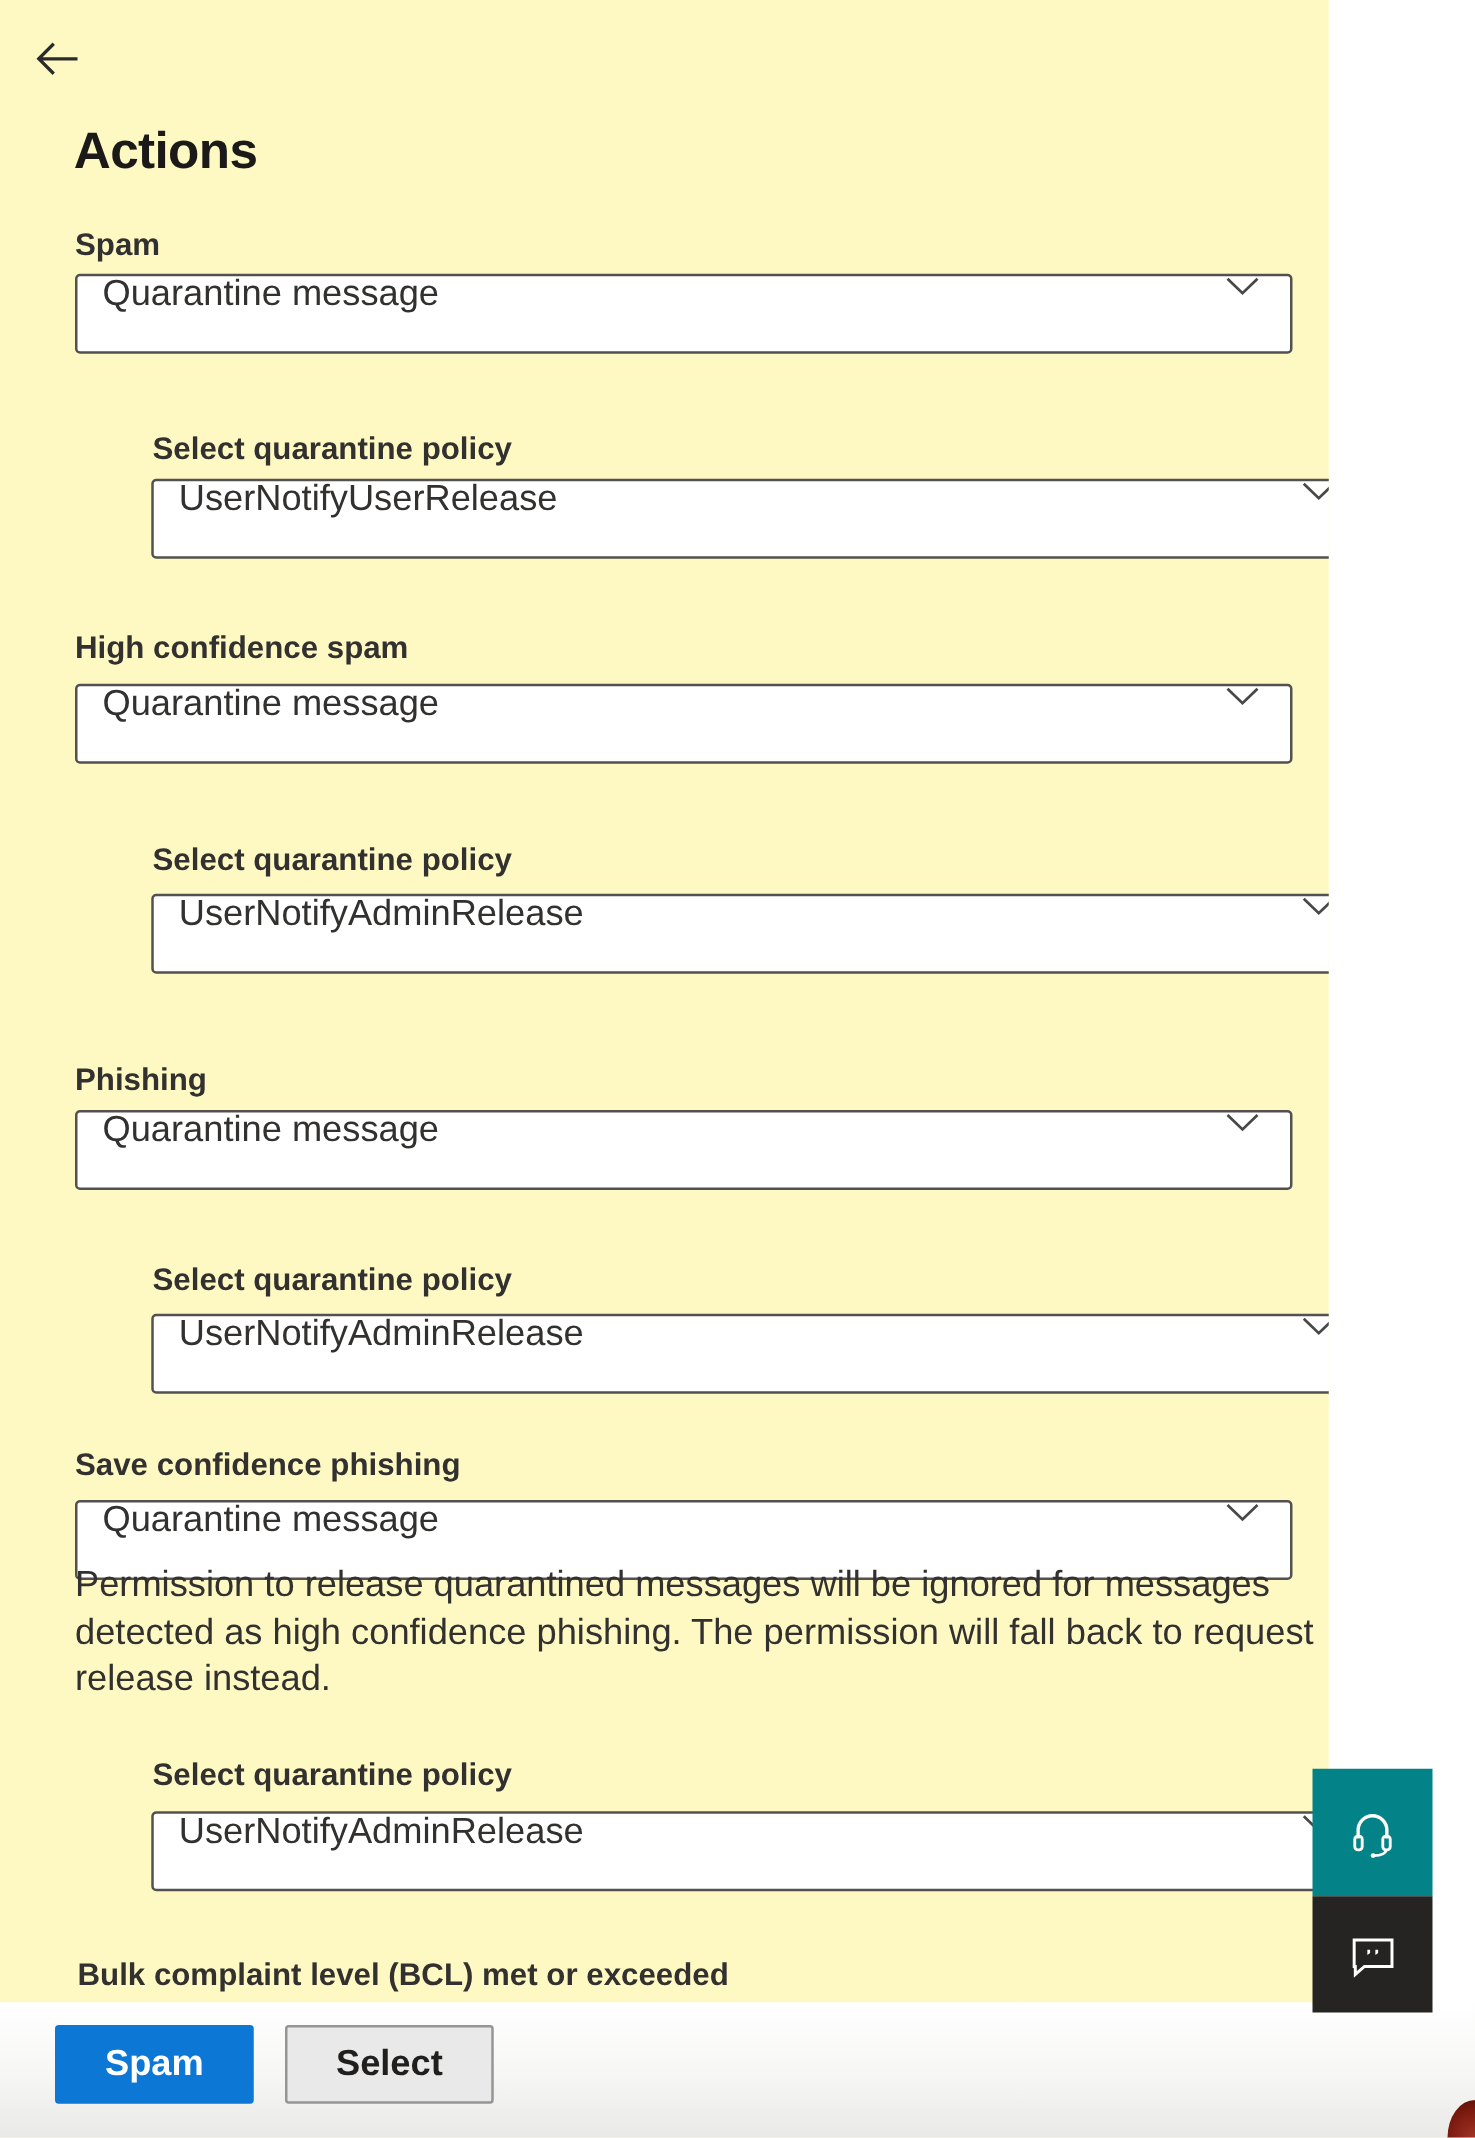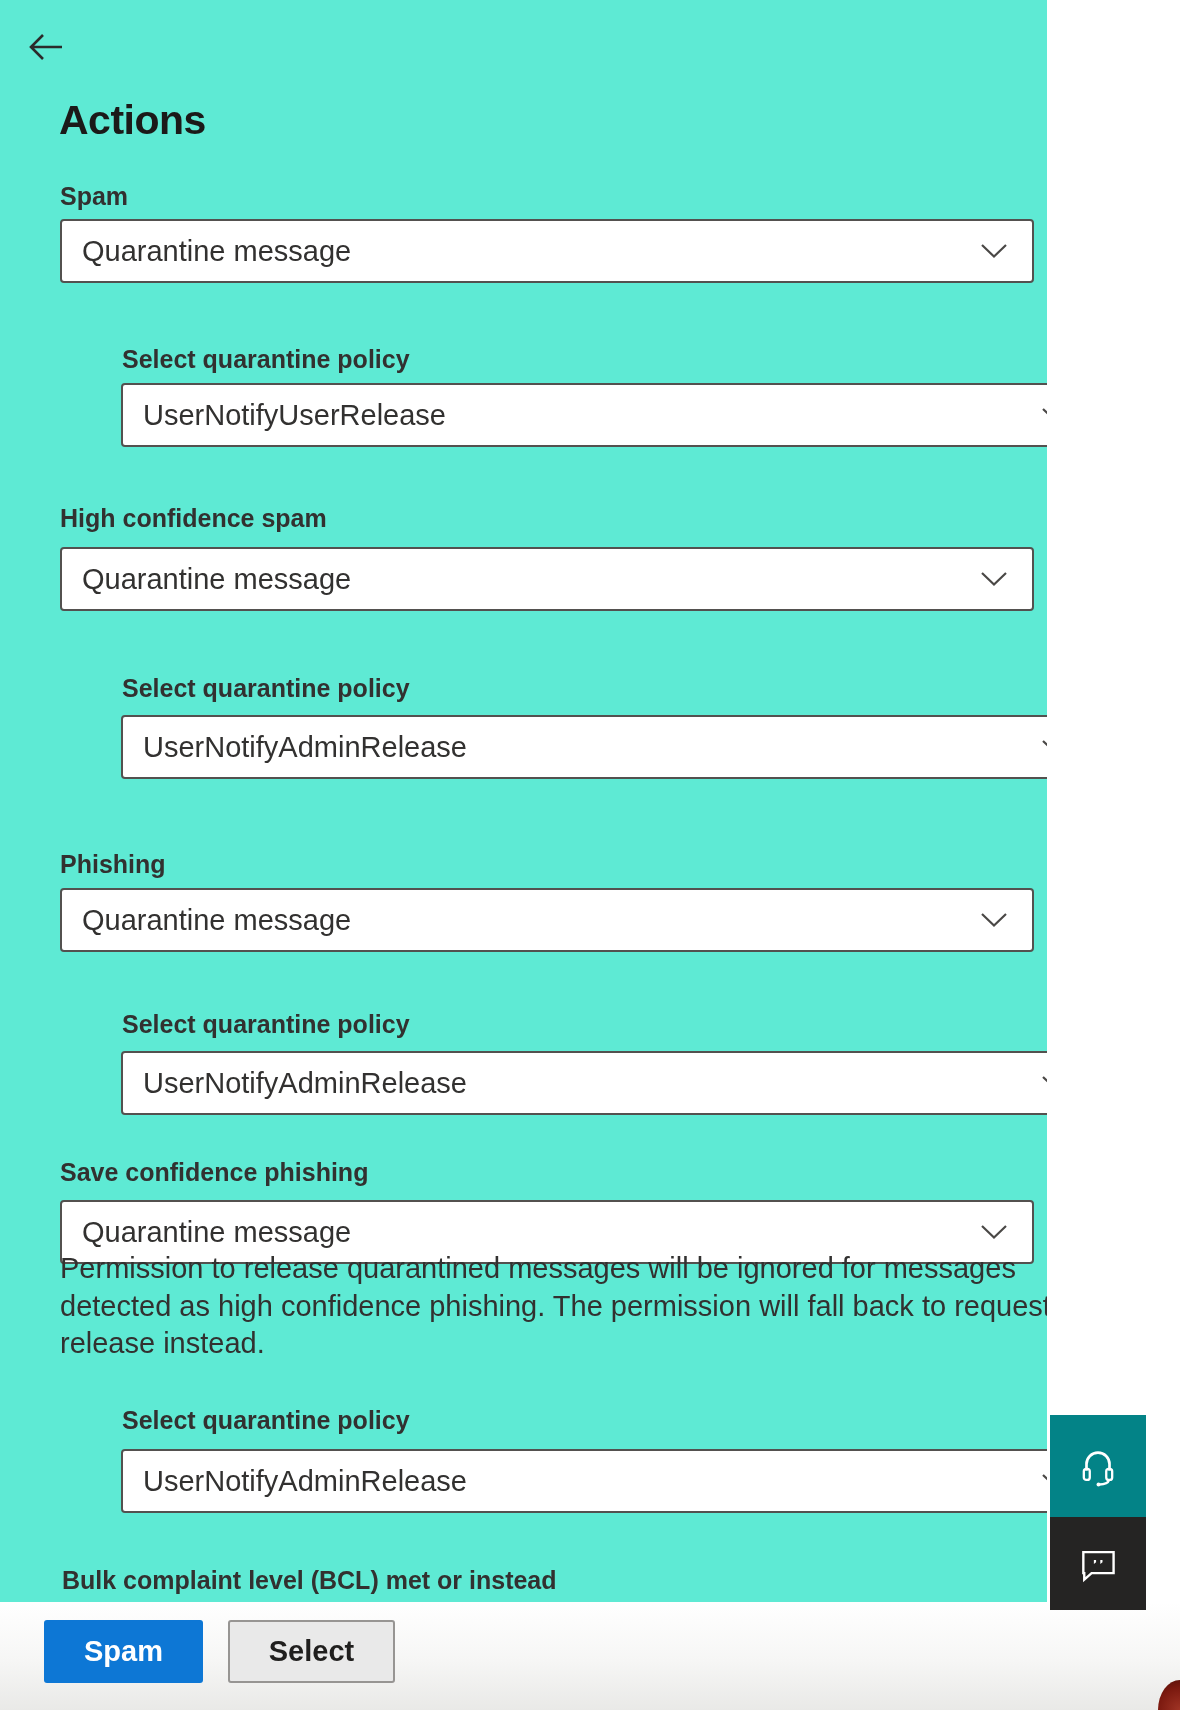--- a/index.html
+++ b/index.html
@@ -6,40 +6,40 @@
   body{
     position:relative;
     width:1180px;height:1710px;
     background:#ffffff;
     font-family:"Liberation Sans", sans-serif;
     color:#323130;
     overflow:hidden;
   }
   .content{
     position:absolute;left:0;top:0;width:1047px;height:1602px;
-    overflow:hidden;background:#5eead4;
+    overflow:hidden;background:#fef9c3;padding-left:16px;
   }
   .icon-btn{position:absolute;background:none;border:none;padding:0;cursor:pointer;line-height:0;}
   #back-btn{left:26px;top:27px;width:40px;height:40px;}
   #close-btn{left:1116px;top:32px;width:34px;height:34px;}
   h1#page-title{
     position:absolute;left:59px;top:98px;margin:0;
     font-size:41px;font-weight:700;color:#1b1a19;line-height:1.1;
     letter-spacing:-0.5px;
   }
   .field-label{
     position:absolute;left:60px;
     font-size:25px;font-weight:600;color:#323130;line-height:1.15;
     white-space:nowrap;
   }
   .field-label.indent{left:122px;}
   .dropdown{
     position:absolute;left:60px;width:926px;height:60px;
     border:2px solid #53514f;border-radius:4px;background:#fff;
-    display:flex;align-items:center;justify-content:space-between;
+    display:flex;align-items:flex-start;justify-content:space-between;
     padding:0 24px 0 20px;box-sizing:content-box;cursor:pointer;
   }
   .dropdown.indent{left:121px;}
   .dropdown .value{
     font-size:29px;color:#323130;font-weight:400;white-space:nowrap;
     line-height:1;
   }
   .chev{flex:0 0 auto;}
   .note{
     position:absolute;left:60px;top:1250px;width:992px;
@@ -143,21 +143,21 @@
   </div>
   <div class="note">Permission to release quarantined messages will be ignored for messages detected as high confidence phishing. The permission will fall back to request release instead.</div>
   <div class="field-label indent" style="top:1406px">Select quarantine policy</div>
   <div class="dropdown indent" style="top:1449px">
     <span class="value">UserNotifyAdminRelease</span>
     <svg class="chev" width="28" height="16" viewBox="0 0 28 16">
       <path d="M2 2 L14 13.5 L26 2" fill="none" stroke="#4a4846" stroke-width="2.2"></path>
     </svg>
   </div>
 
-  <div class="field-label" id="clipped-label">Bulk complaint level (BCL) met or instead</div>
+  <div class="field-label" id="clipped-label">Bulk complaint level (BCL) met or exceeded</div>
 
 </div>
 
 <div class="footer">
   <button class="btn" id="save-btn">Spam</button>
   <button class="btn" id="cancel-btn">Select</button>
 </div>
 
 <button class="widget" id="support-widget">
   <svg width="46" height="48" viewBox="0 0 48 48">

